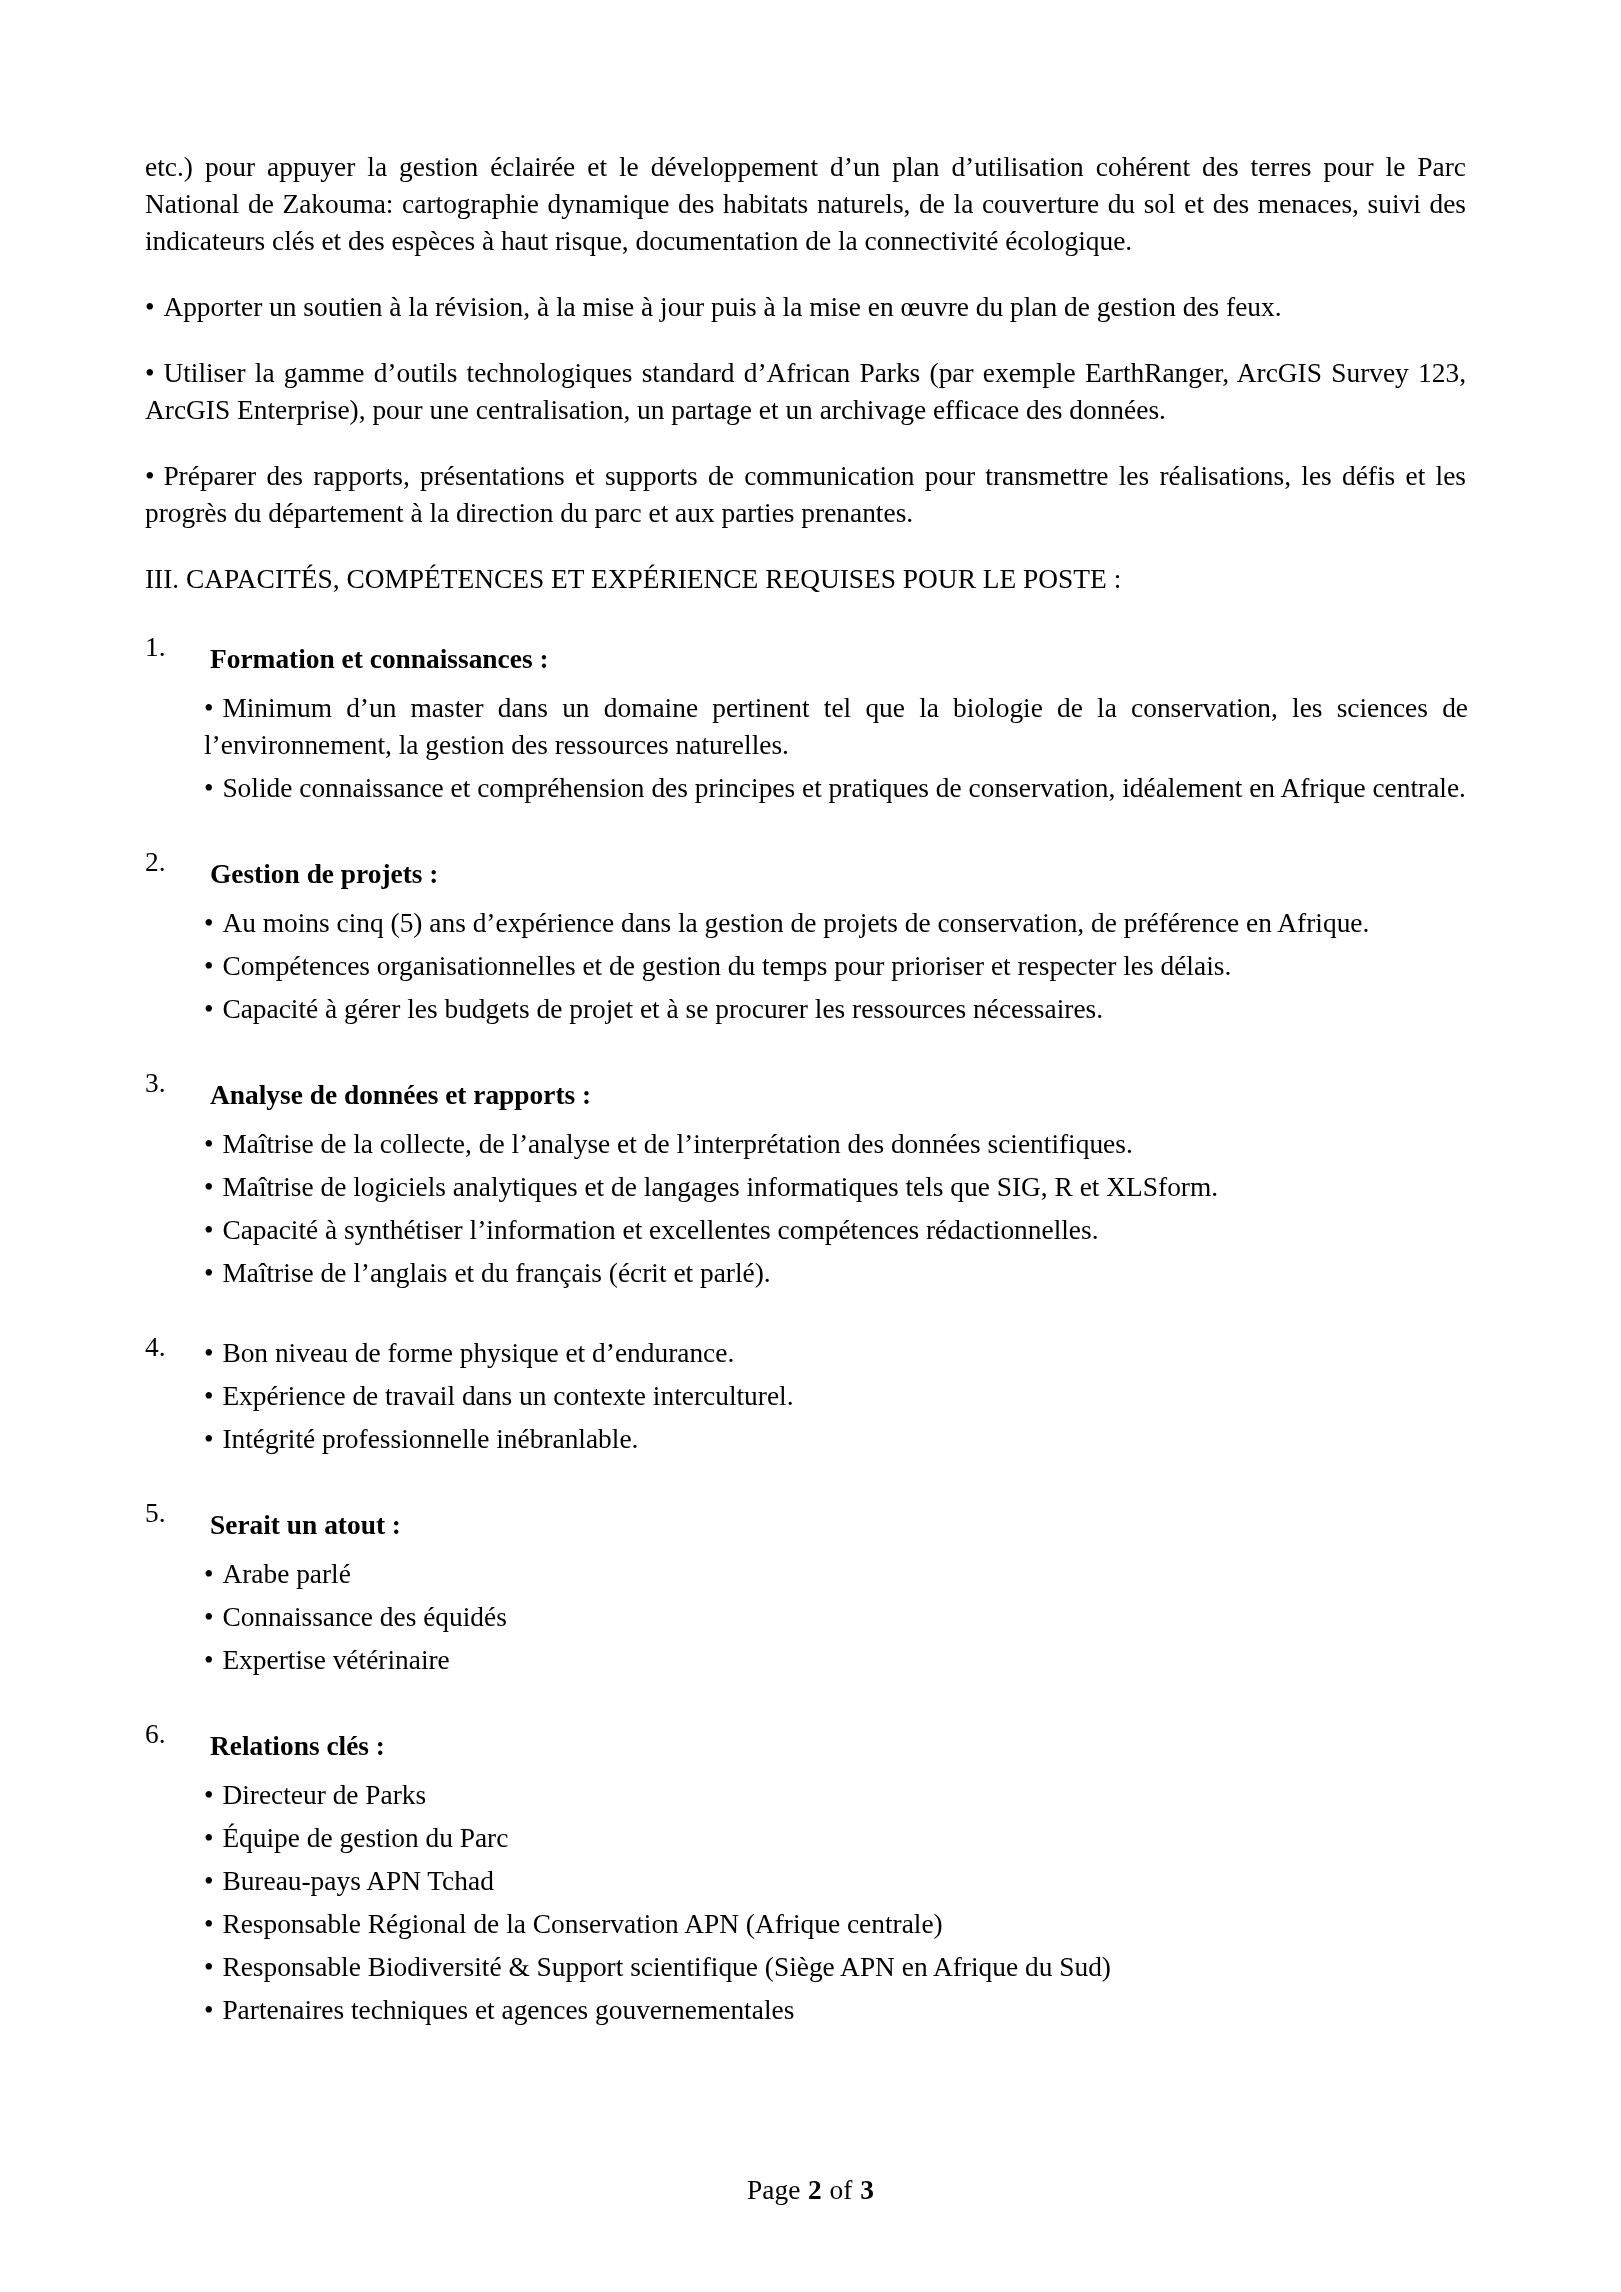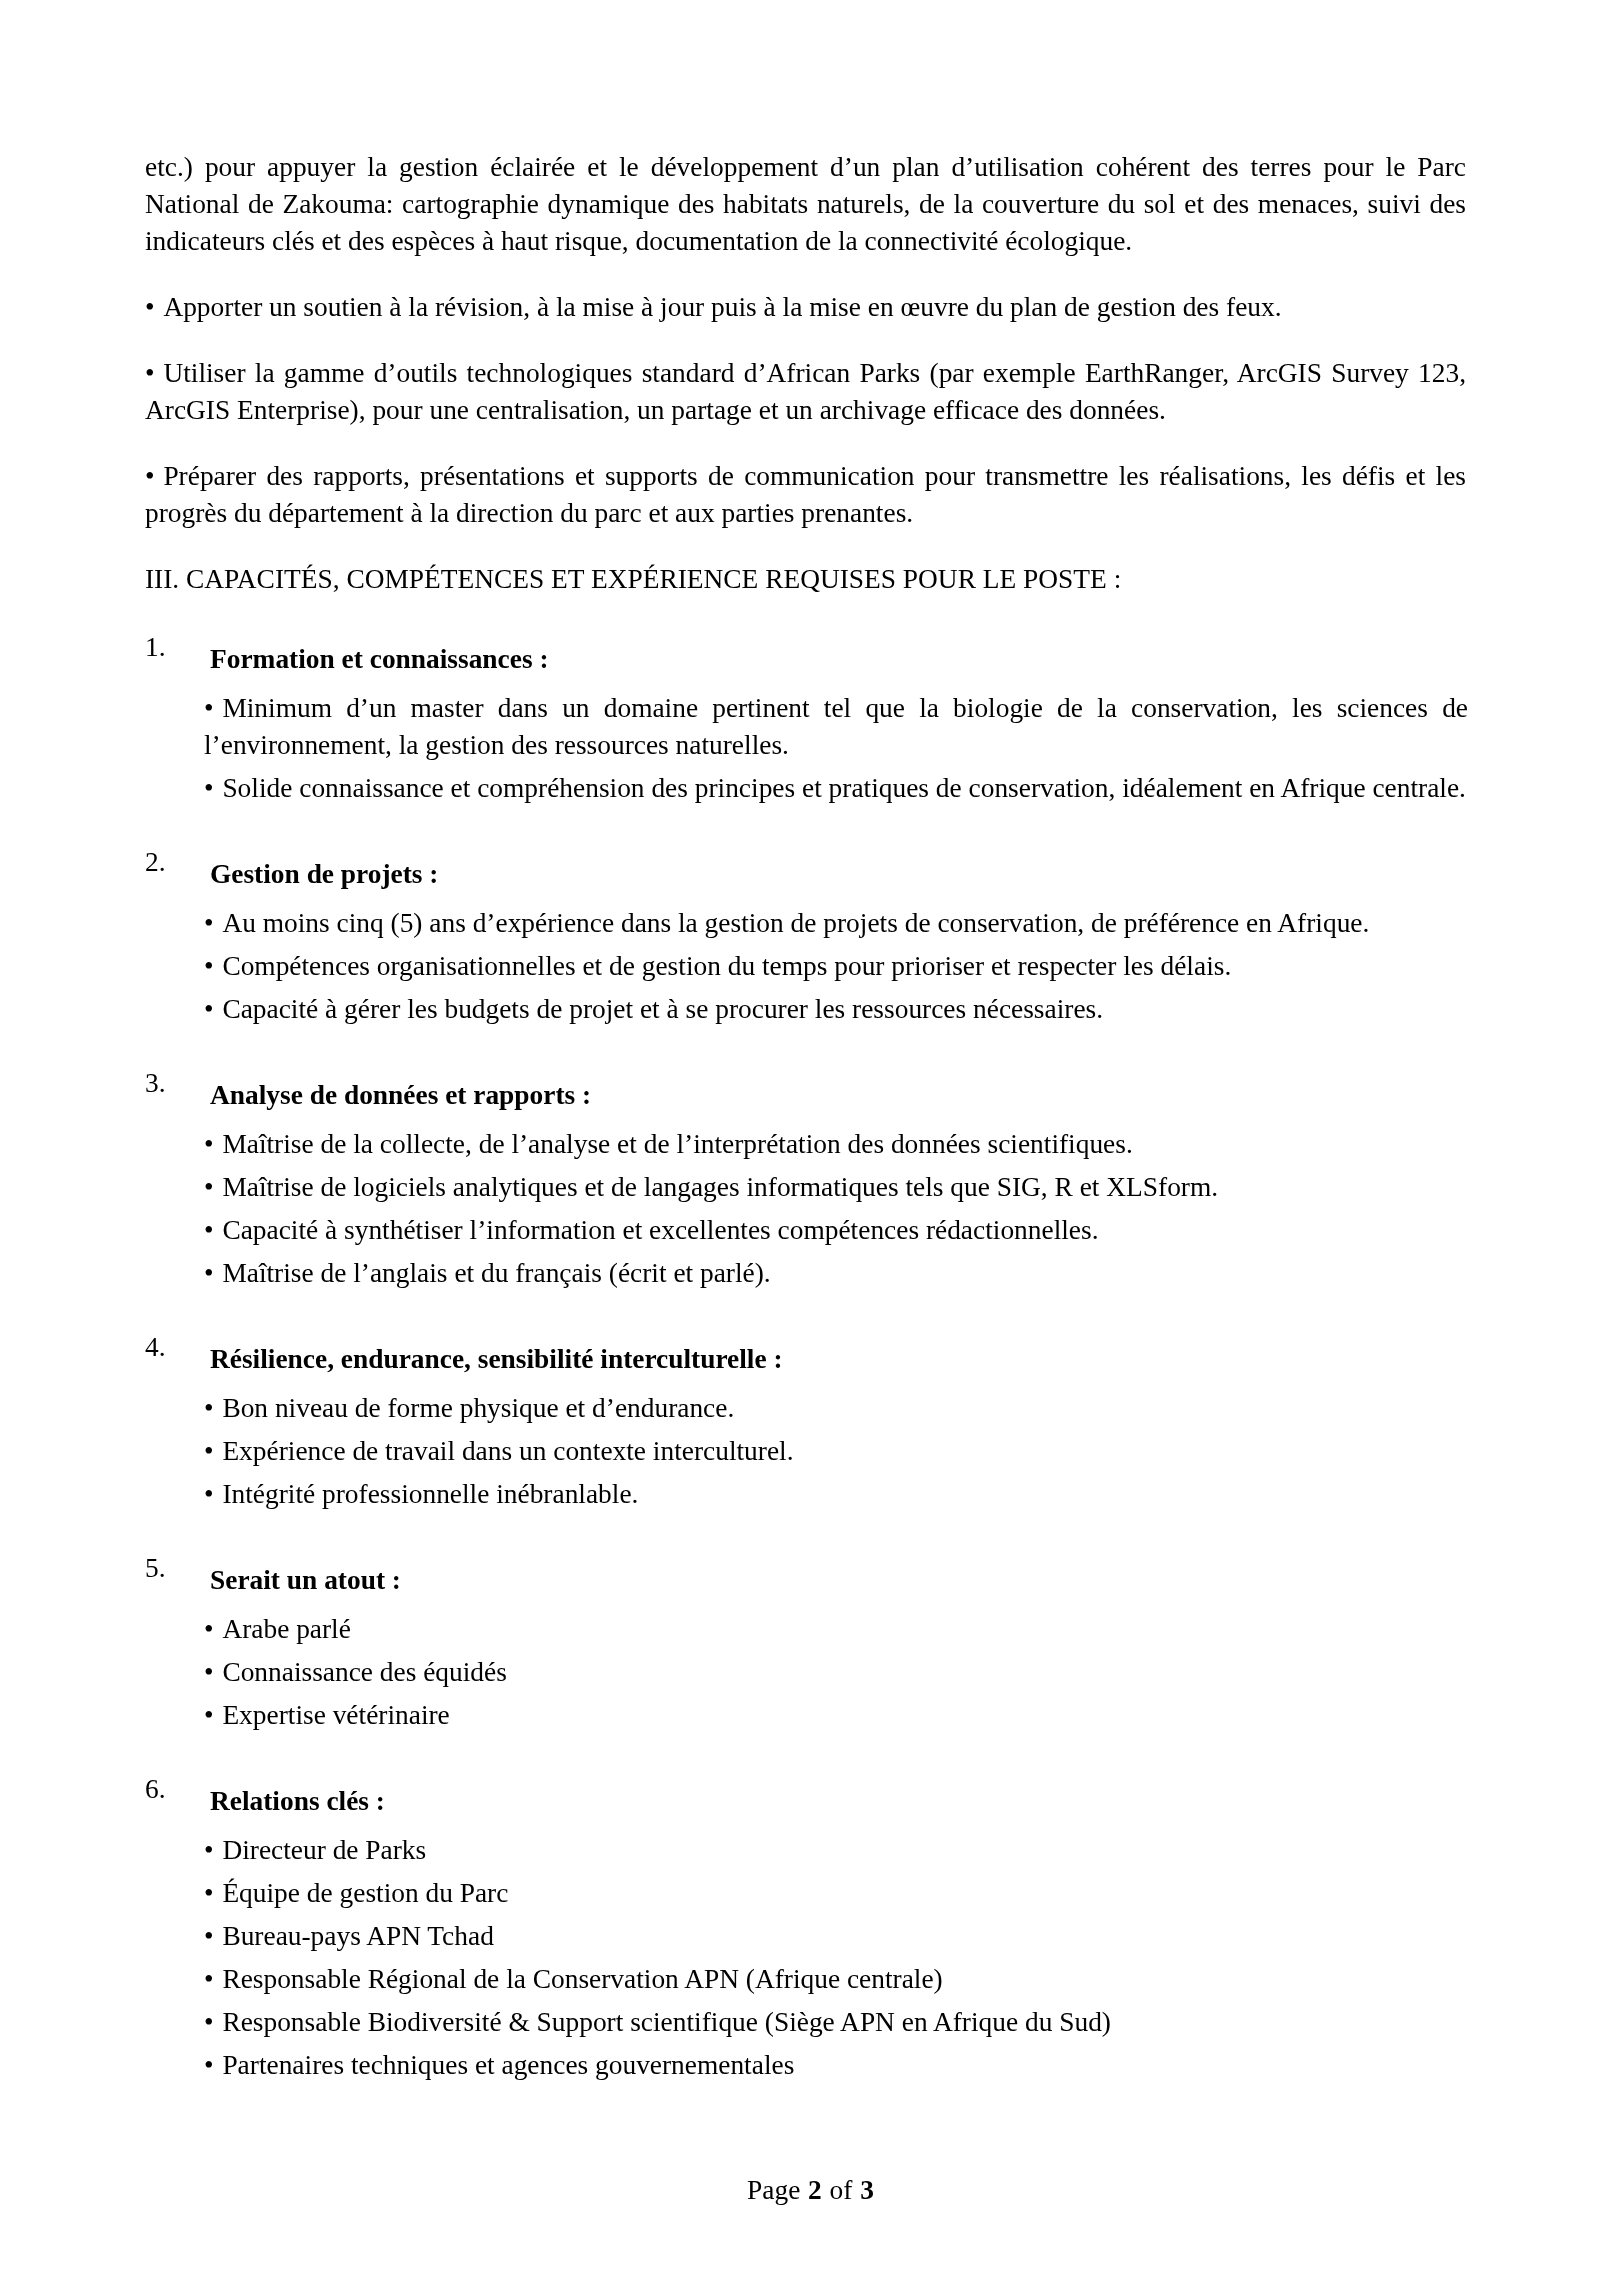--- a/index.html
+++ b/index.html
@@ -110,21 +110,20 @@
       <p class="sub"><span class="blt">•</span><span>Maîtrise de la collecte, de l’analyse et de l’interprétation des données scientifiques.</span></p>
       <p class="sub"><span class="blt">•</span><span>Maîtrise de logiciels analytiques et de langages informatiques tels que SIG, R et XLSform.</span></p>
       <p class="sub"><span class="blt">•</span><span>Capacité à synthétiser l’information et excellentes compétences rédactionnelles.</span></p>
       <p class="sub"><span class="blt">•</span><span>Maîtrise de l’anglais et du français (écrit et parlé).</span></p>
     </div>
   </div>
 
   <div class="list-item">
     <div class="num">4.</div>
     <div class="item-body">
-      <p class="item-title">Résilience, endurance, sensibilité interculturelle :</p>
       <p class="sub"><span class="blt">•</span><span>Bon niveau de forme physique et d’endurance.</span></p>
       <p class="sub"><span class="blt">•</span><span>Expérience de travail dans un contexte interculturel.</span></p>
       <p class="sub"><span class="blt">•</span><span>Intégrité professionnelle inébranlable.</span></p>
     </div>
   </div>
 
   <div class="list-item">
     <div class="num">5.</div>
     <div class="item-body">
       <p class="item-title">Serait un atout :</p>

